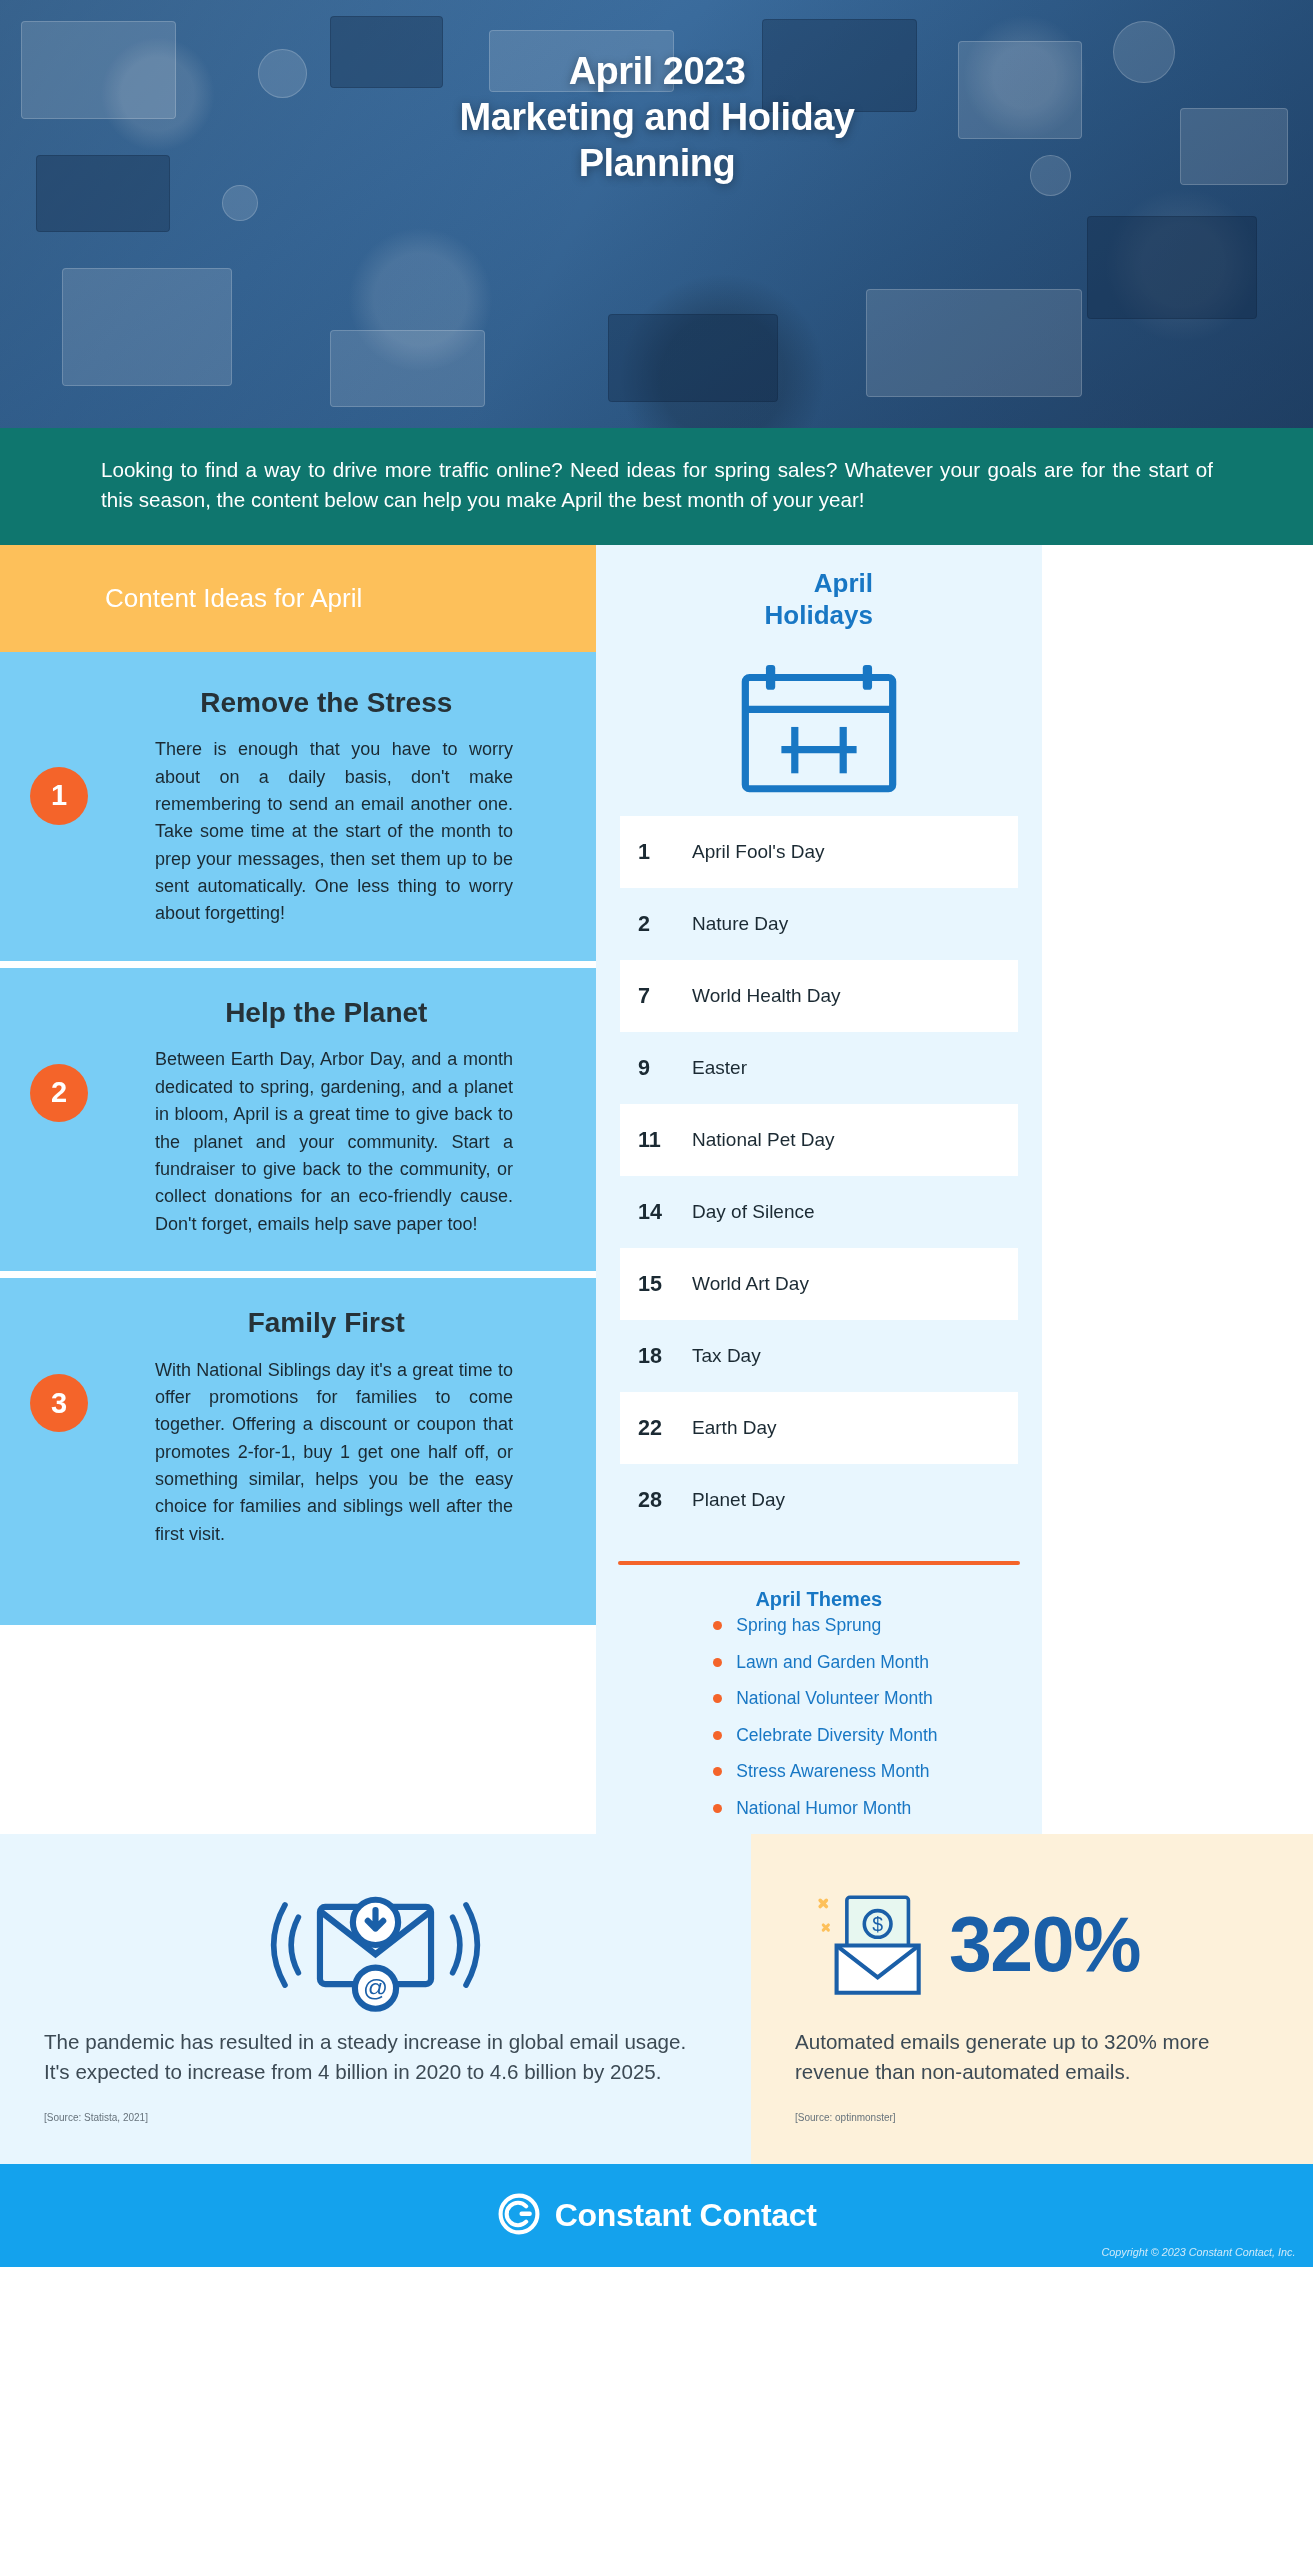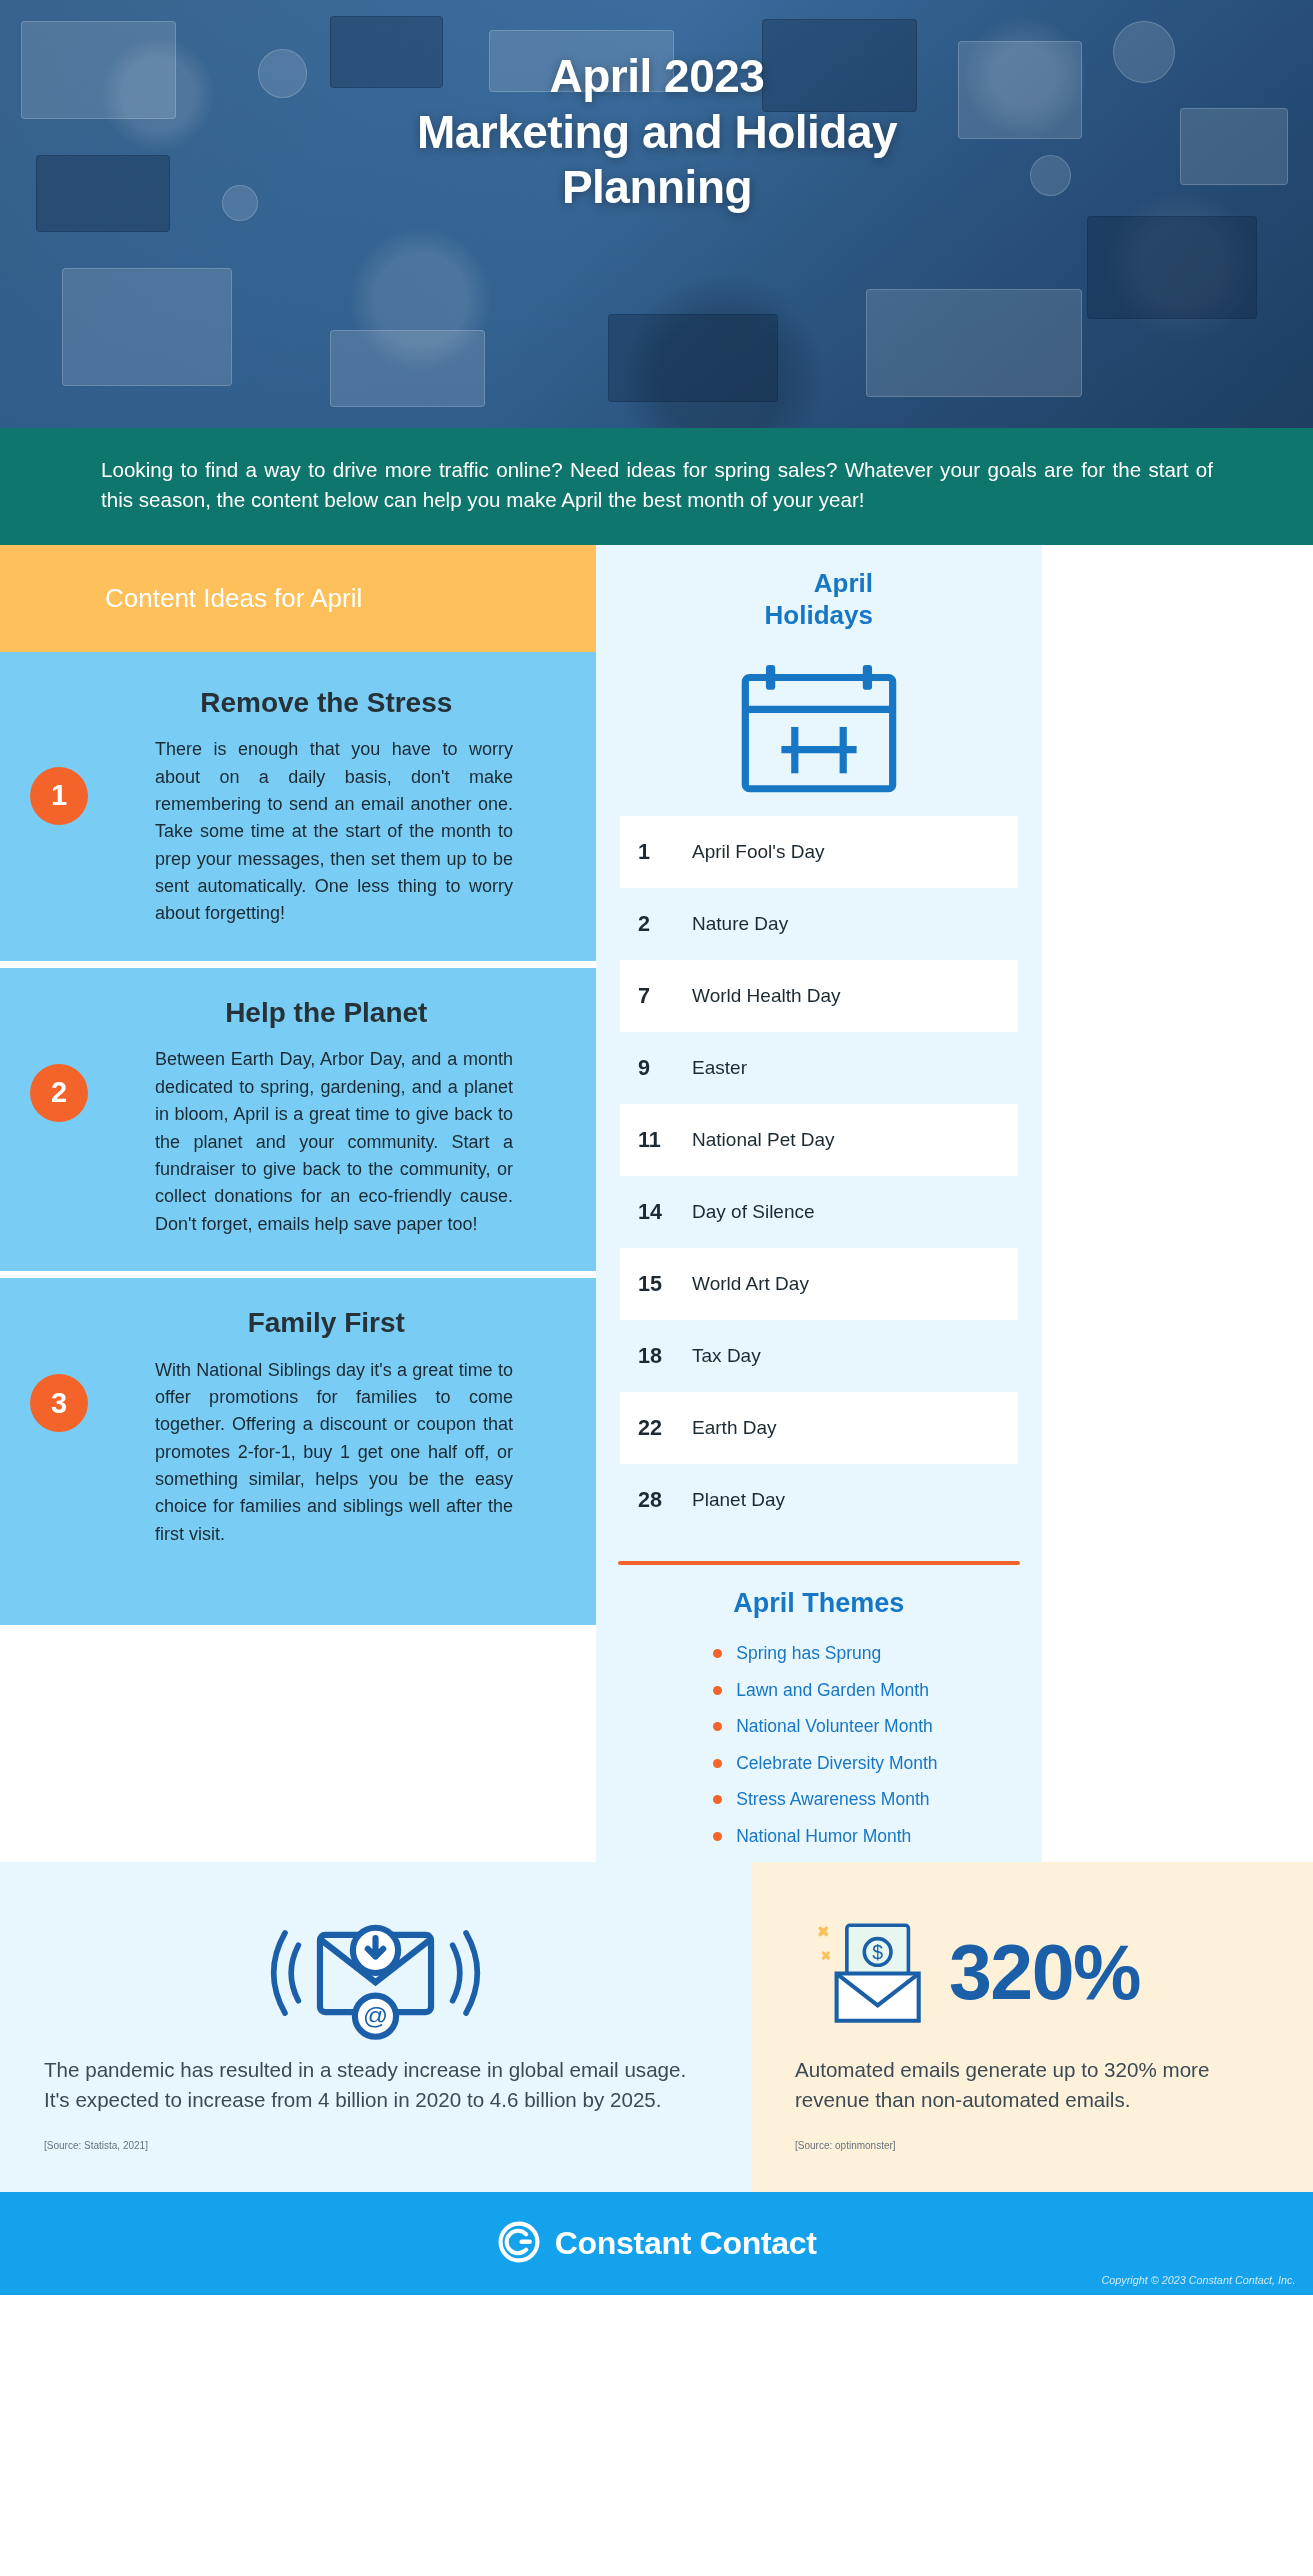--- a/index.html
+++ b/index.html
@@ -64,21 +64,21 @@
   .obj.round { border-radius: 50%; }
 
   .hero-title-wrap {
     position: absolute;
     left: 0; right: 0; top: 49px;
     text-align: center;
     z-index: 3;
   }
   .hero-title {
     color: #ffffff;
-    font-size: 46px;
+    font-size: 38px;
     line-height: 1.21;
     font-weight: bold;
     letter-spacing: -0.5px;
     text-shadow: 0 1.5px 9.3px rgba(0,0,0,.35);
   }
 
   
   .intro {
     width: 1314px;
     background: #0f766e;
@@ -209,24 +209,24 @@
   .divider-rule {
     width: 402px;
     height: 4.6px;
     background: #f4642a;
     border-radius: 3.1px;
     margin: 25px auto 23px auto;
   }
 
   .themes-title {
     color: #1877c4;
-    font-size: 27px;
+    font-size: 20px;
     font-weight: bold;
     text-align: center;
-    margin-bottom: 24px;
+    margin-bottom: 4px;
   }
   .themes-list { padding-left: 117px; }
   .theme-item {
     display: flex;
     align-items: center;
     margin-bottom: 15.5px;
   }
   .theme-bullet {
     width: 9.3px; height: 9.3px;
     border-radius: 50%;

